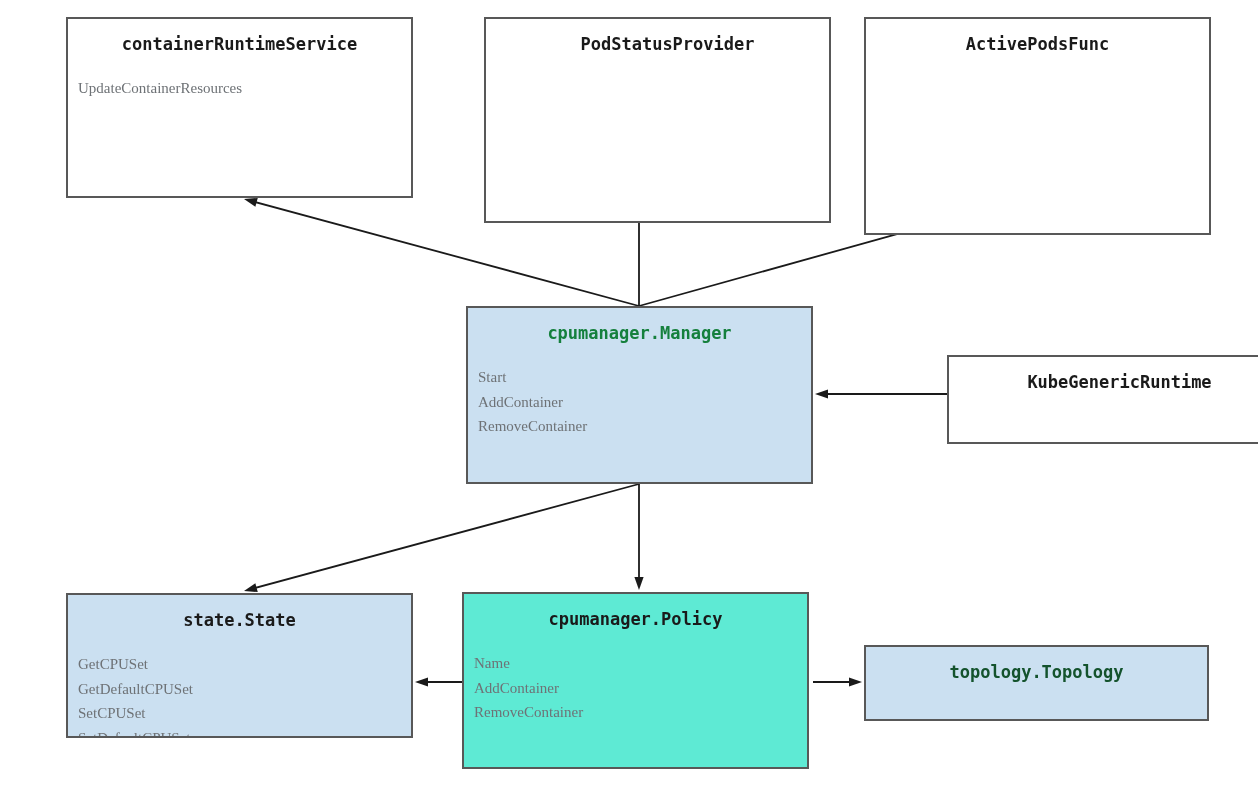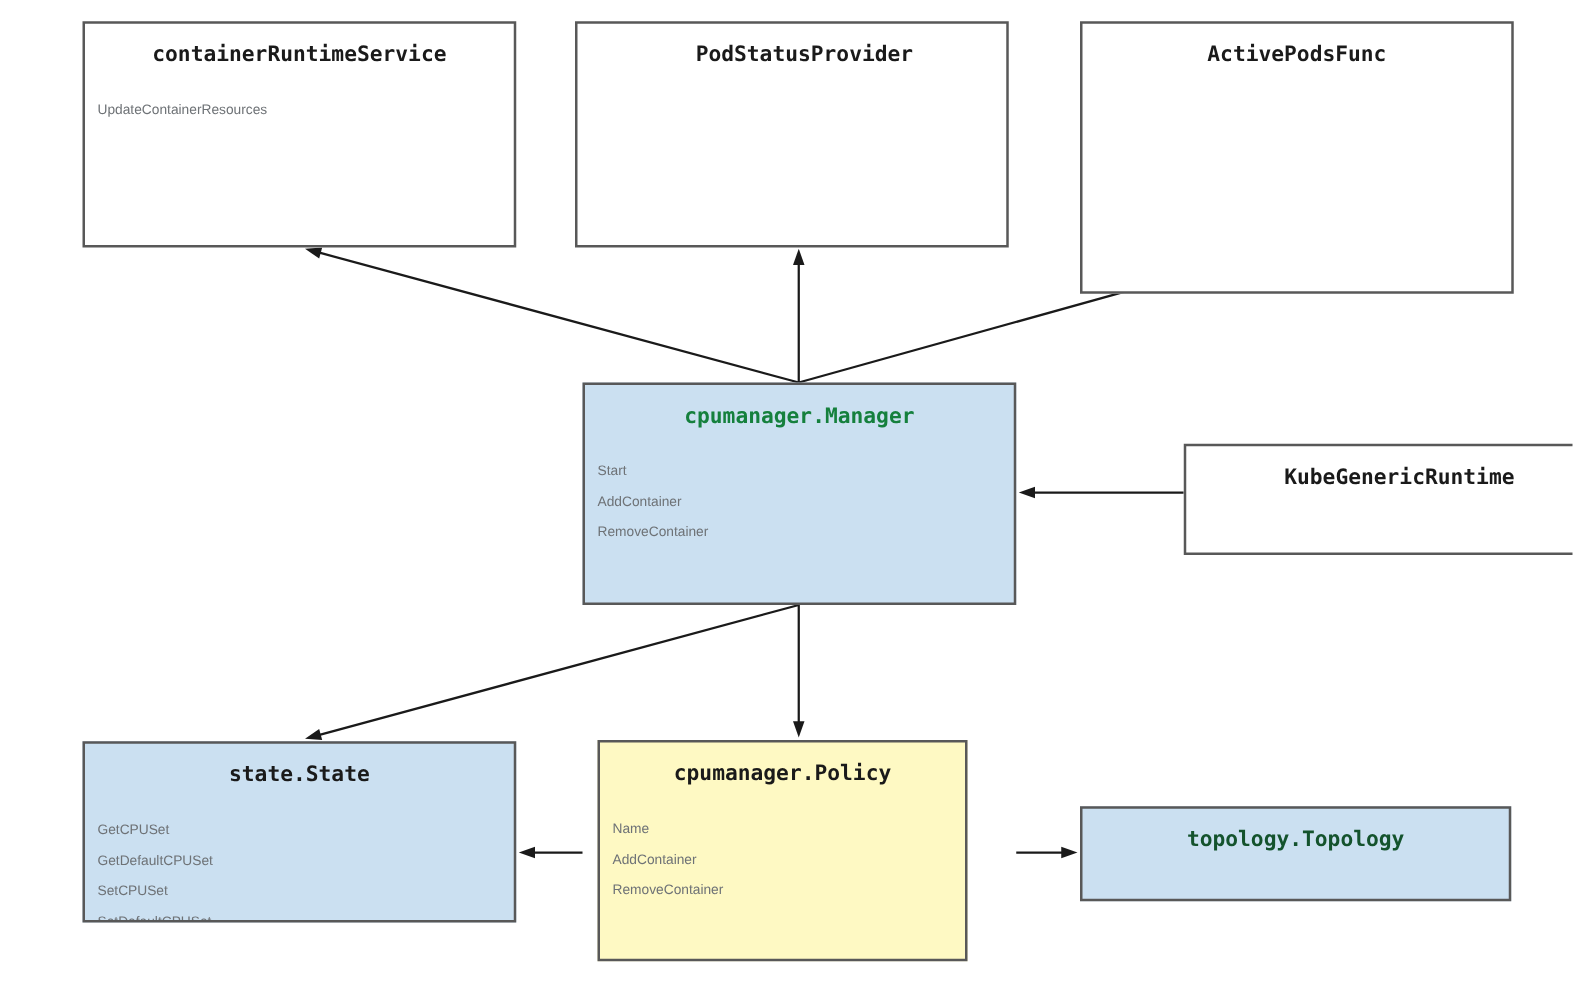--- a/index.html
+++ b/index.html
@@ -41,23 +41,23 @@
     font-family: "DejaVu Sans Mono", "Liberation Mono", monospace;
     font-weight: bold;
     font-size: 17px;
     line-height: 20px;
     color: #1a1a1a;
     letter-spacing: 0px;
     white-space: nowrap;
   }
   .node-members {
     display: block;
-    font-family: Liberation Sans, sans-serif;
+    font-family: Liberation Serif, serif;
     font-weight: normal;
-    font-size: 11px;
+    font-size: 15px;
     line-height: 24.5px;
     color: #6e7276;
     white-space: nowrap;
   }
   .member-line {
     display: block;
   }
 </style>
 </head>
 <body>
@@ -99,21 +99,21 @@
       </g>
     </svg>
 
   <div id="node-layer">
       <div class="node" style="left: 22px; top: 17px; width: 347px; height: 181px; border-color: rgb(88, 88, 88);">
         <span class="node-title" style="color: rgb(26, 26, 26); margin-top: 15px;">containerRuntimeService</span>
         <span class="node-members" style="color: rgb(110, 114, 118); margin-top: 22px; margin-left: 10px;">
           <span class="member-line">UpdateContainerResources</span>
         </span>
       </div>
-      <div class="node" style="left: 416px; top: 17px; width: 347px; height: 181px; border-color: rgb(88, 88, 88); padding-left: 20px;">
+      <div class="node" style="left: 440px; top: 17px; width: 347px; height: 206px; border-color: rgb(88, 88, 88); padding-left: 20px;">
         <span class="node-title" style="color: rgb(26, 26, 26); margin-top: 15px;">PodStatusProvider</span>
       </div>
       <div class="node" style="left: 820px; top: 17px; width: 347px; height: 218px; border-color: rgb(88, 88, 88);">
         <span class="node-title" style="color: rgb(26, 26, 26); margin-top: 15px;">ActivePodsFunc</span>
       </div>
       <div class="node filled" style="left: 422px; top: 306px; width: 347px; height: 178px; background: rgb(203, 224, 241); border-color: rgb(88, 88, 88);">
         <span class="node-title" style="color: #15803d; margin-top: 15px;">cpumanager.Manager</span>
         <span class="node-members" style="color: rgb(110, 114, 118); margin-top: 22px; margin-left: 10px;">
           <span class="member-line">Start</span>
           <span class="member-line">AddContainer</span>
@@ -125,21 +125,21 @@
       </div>
       <div class="node filled" style="left: 22px; top: 593px; width: 347px; height: 145px; background: rgb(203, 224, 241); border-color: rgb(88, 88, 88);">
         <span class="node-title" style="color: rgb(26, 26, 26); margin-top: 15px;">state.State</span>
         <span class="node-members" style="color: rgb(110, 114, 118); margin-top: 22px; margin-left: 10px;">
           <span class="member-line">GetCPUSet</span>
           <span class="member-line">GetDefaultCPUSet</span>
           <span class="member-line">SetCPUSet</span>
           <span class="member-line">SetDefaultCPUSet</span>
         </span>
       </div>
-      <div class="node filled" style="left: 434px; top: 592px; width: 296px; height: 177px; background: #fef9c3; border-color: rgb(88, 88, 88);">
+      <div class="node filled" style="left: 418px; top: 592px; width: 347px; height: 177px; background: #5eead4; border-color: rgb(88, 88, 88);">
         <span class="node-title" style="color: rgb(26, 26, 26); margin-top: 15px;">cpumanager.Policy</span>
         <span class="node-members" style="color: rgb(110, 114, 118); margin-top: 22px; margin-left: 10px;">
           <span class="member-line">Name</span>
           <span class="member-line">AddContainer</span>
           <span class="member-line">RemoveContainer</span>
         </span>
       </div>
       <div class="node filled" style="left: 820px; top: 645px; width: 345px; height: 76px; background: rgb(203, 224, 241); border-color: rgb(88, 88, 88);">
         <span class="node-title" style="color: #14532d; margin-top: 15px;">topology.Topology</span>
       </div>

